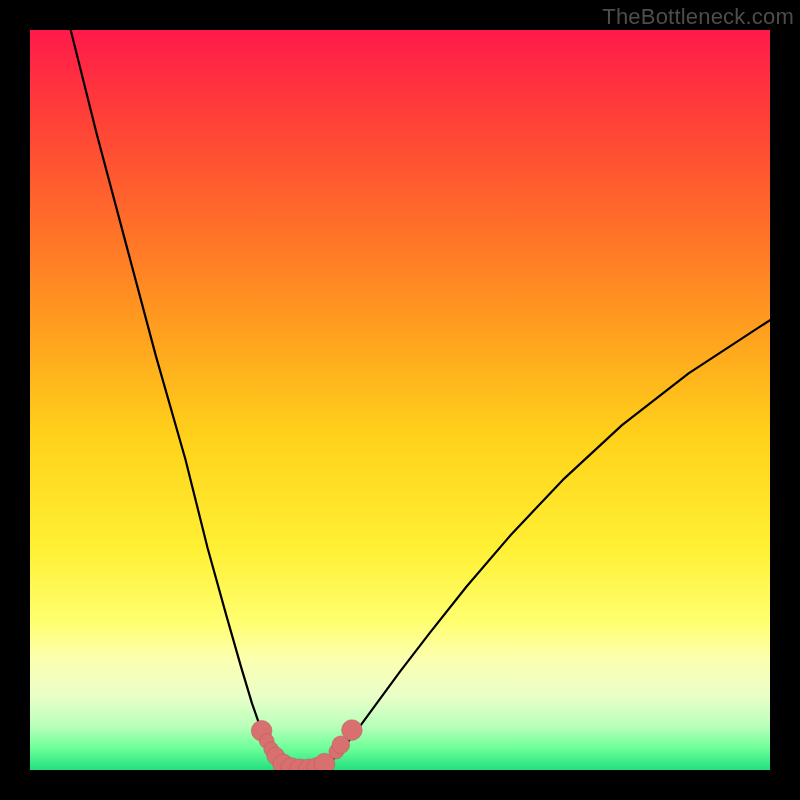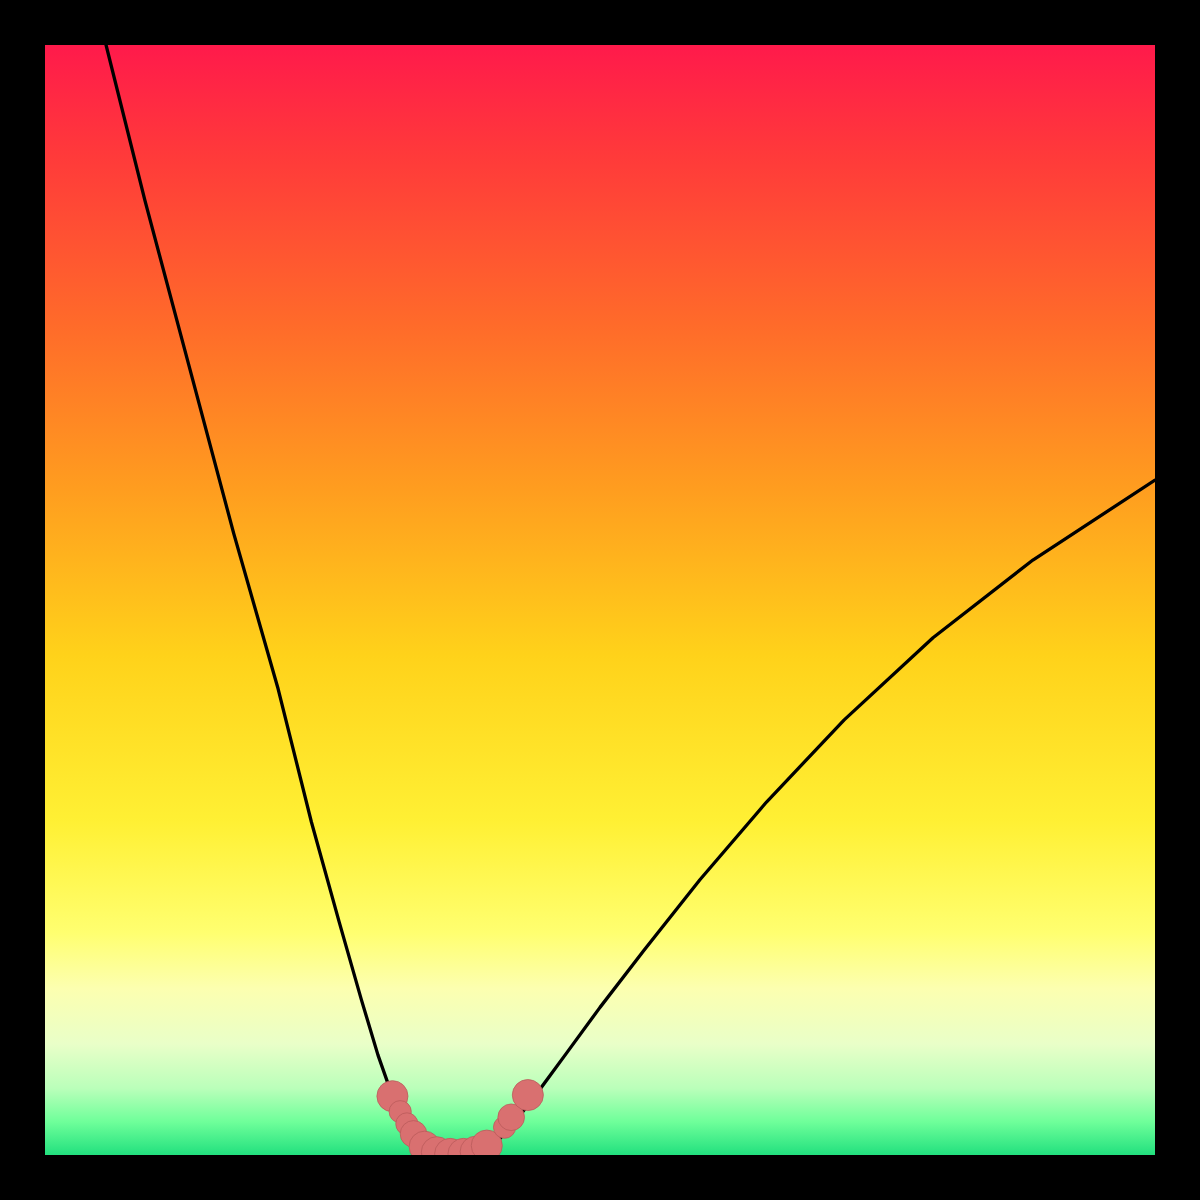--- a/index.html
+++ b/index.html
@@ -36,20 +36,21 @@
     font-weight: 500;
     letter-spacing: 0.2px;
     user-select: none;
   }
   svg { display: block; }
 </style>
 </head>
 <body>
 
 <div class="frame">
+  <div class="watermark">TheBottleneck.com</div>
   <div class="plot">
     <svg id="chart-svg" width="740" height="740" viewBox="0 0 740 740">
       <defs>
         <linearGradient id="bg-grad" x1="0" y1="0" x2="0" y2="1">
             <stop offset="0%" stop-color="#ff1a4b"></stop>
             <stop offset="10%" stop-color="#ff3a3a"></stop>
             <stop offset="25%" stop-color="#ff6a2a"></stop>
             <stop offset="40%" stop-color="#ff9d1f"></stop>
             <stop offset="55.00000000000001%" stop-color="#ffd21a"></stop>
             <stop offset="70%" stop-color="#fff034"></stop>

